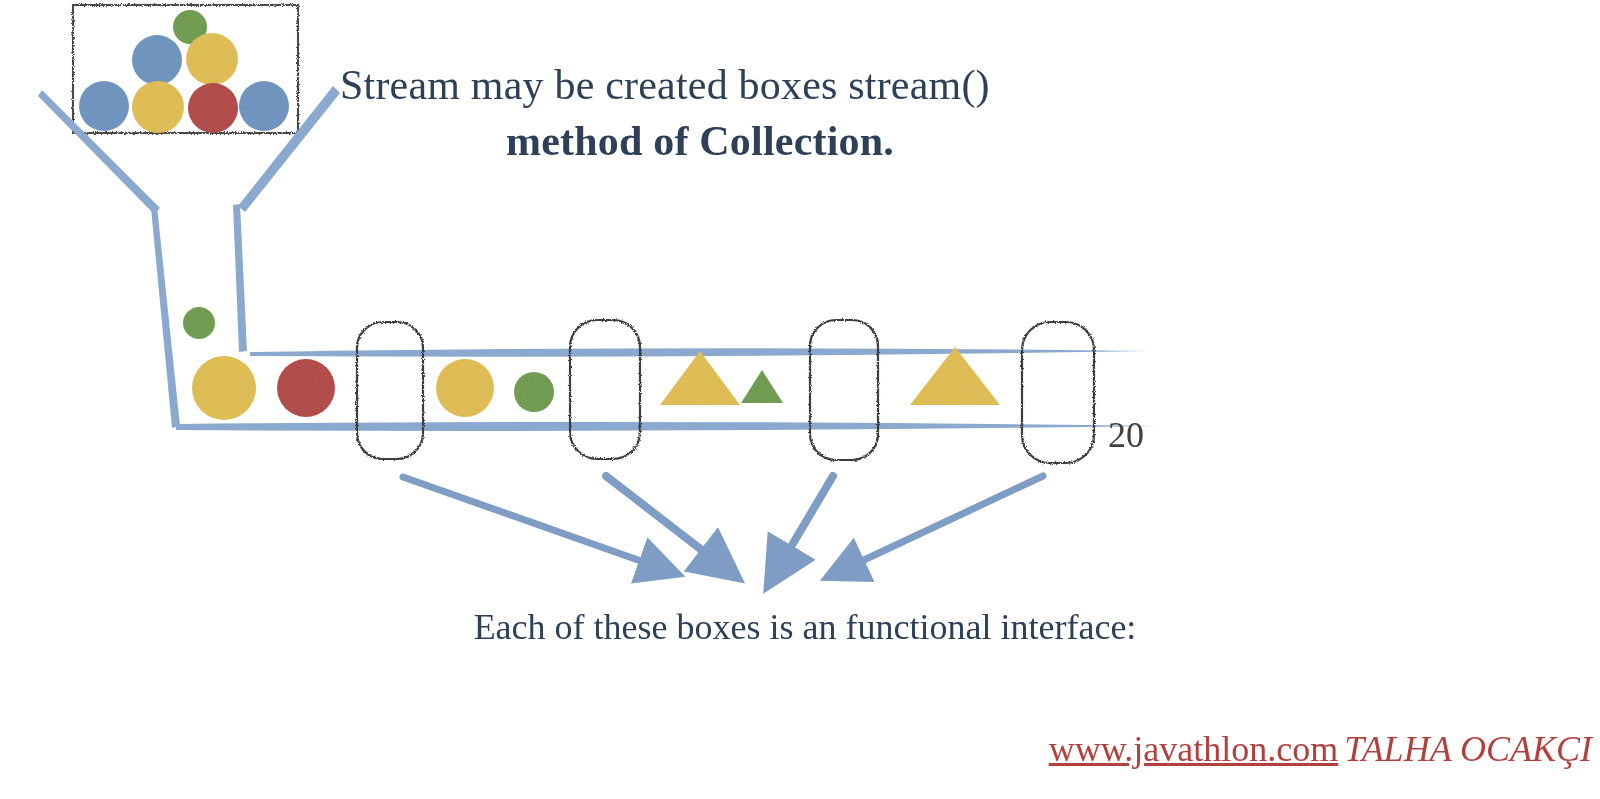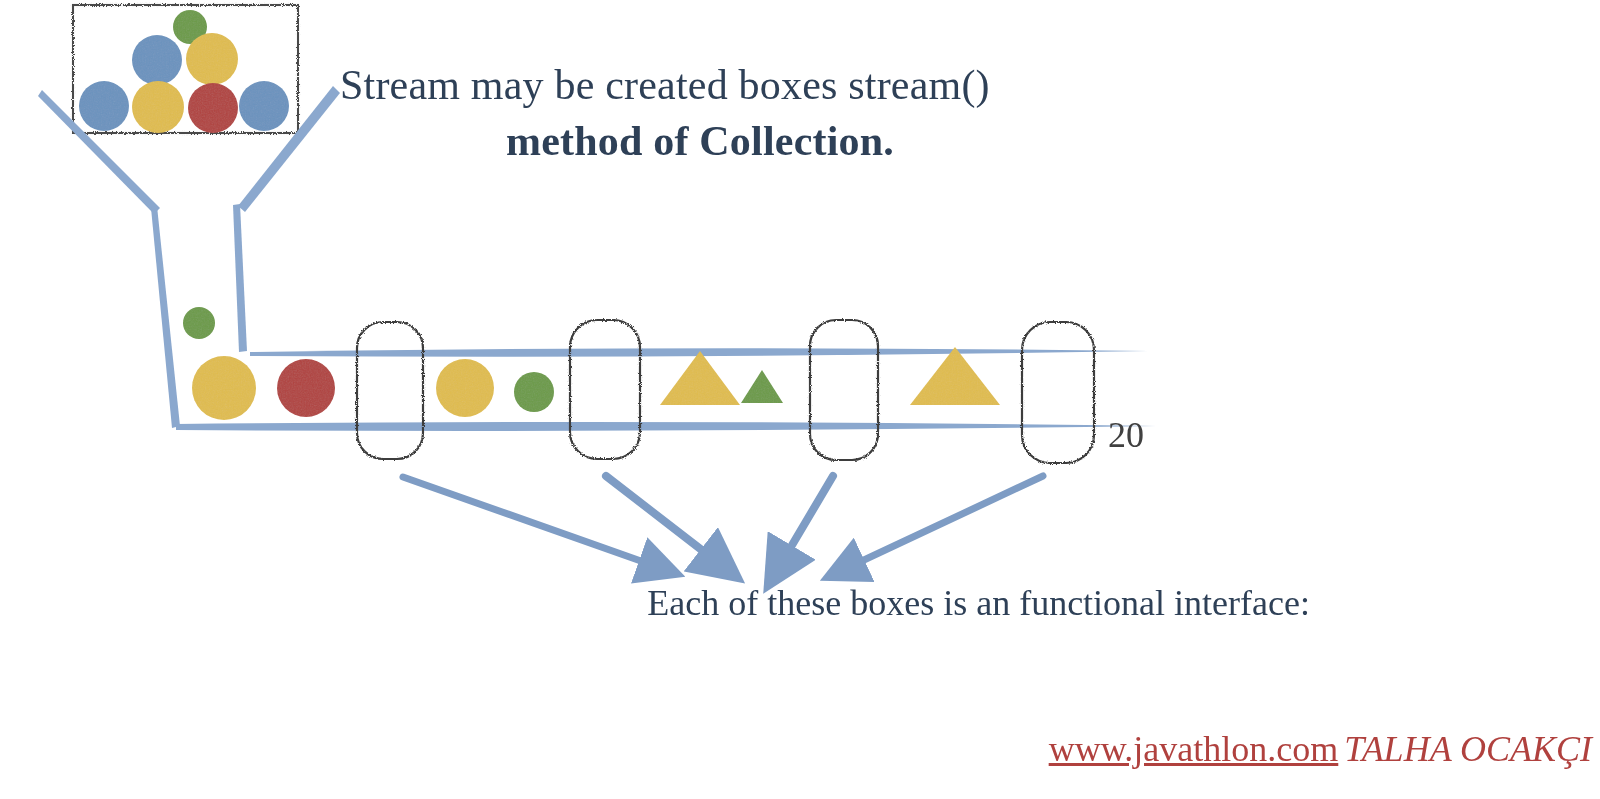--- a/index.html
+++ b/index.html
@@ -38,23 +38,23 @@
     font-size: 42px;
     line-height: 1.33;
     letter-spacing: 0.2px;
   }
   .title-block .line1 { text-align: left; }
   .title-block .line2 { text-align: center; font-weight: bold; }
 
   .caption-block {
     position: absolute;
     left: 300px;
-    top: 576px;
+    top: 600px;
     width: 1010px;
-    text-align: right;
+    text-align: center;
     color: #2E4057;
     font-size: 36px;
     line-height: 1.55;
   }
 
   .footer {
     position: absolute;
     left: 0;
     top: 728px;
     width: 1600px;

